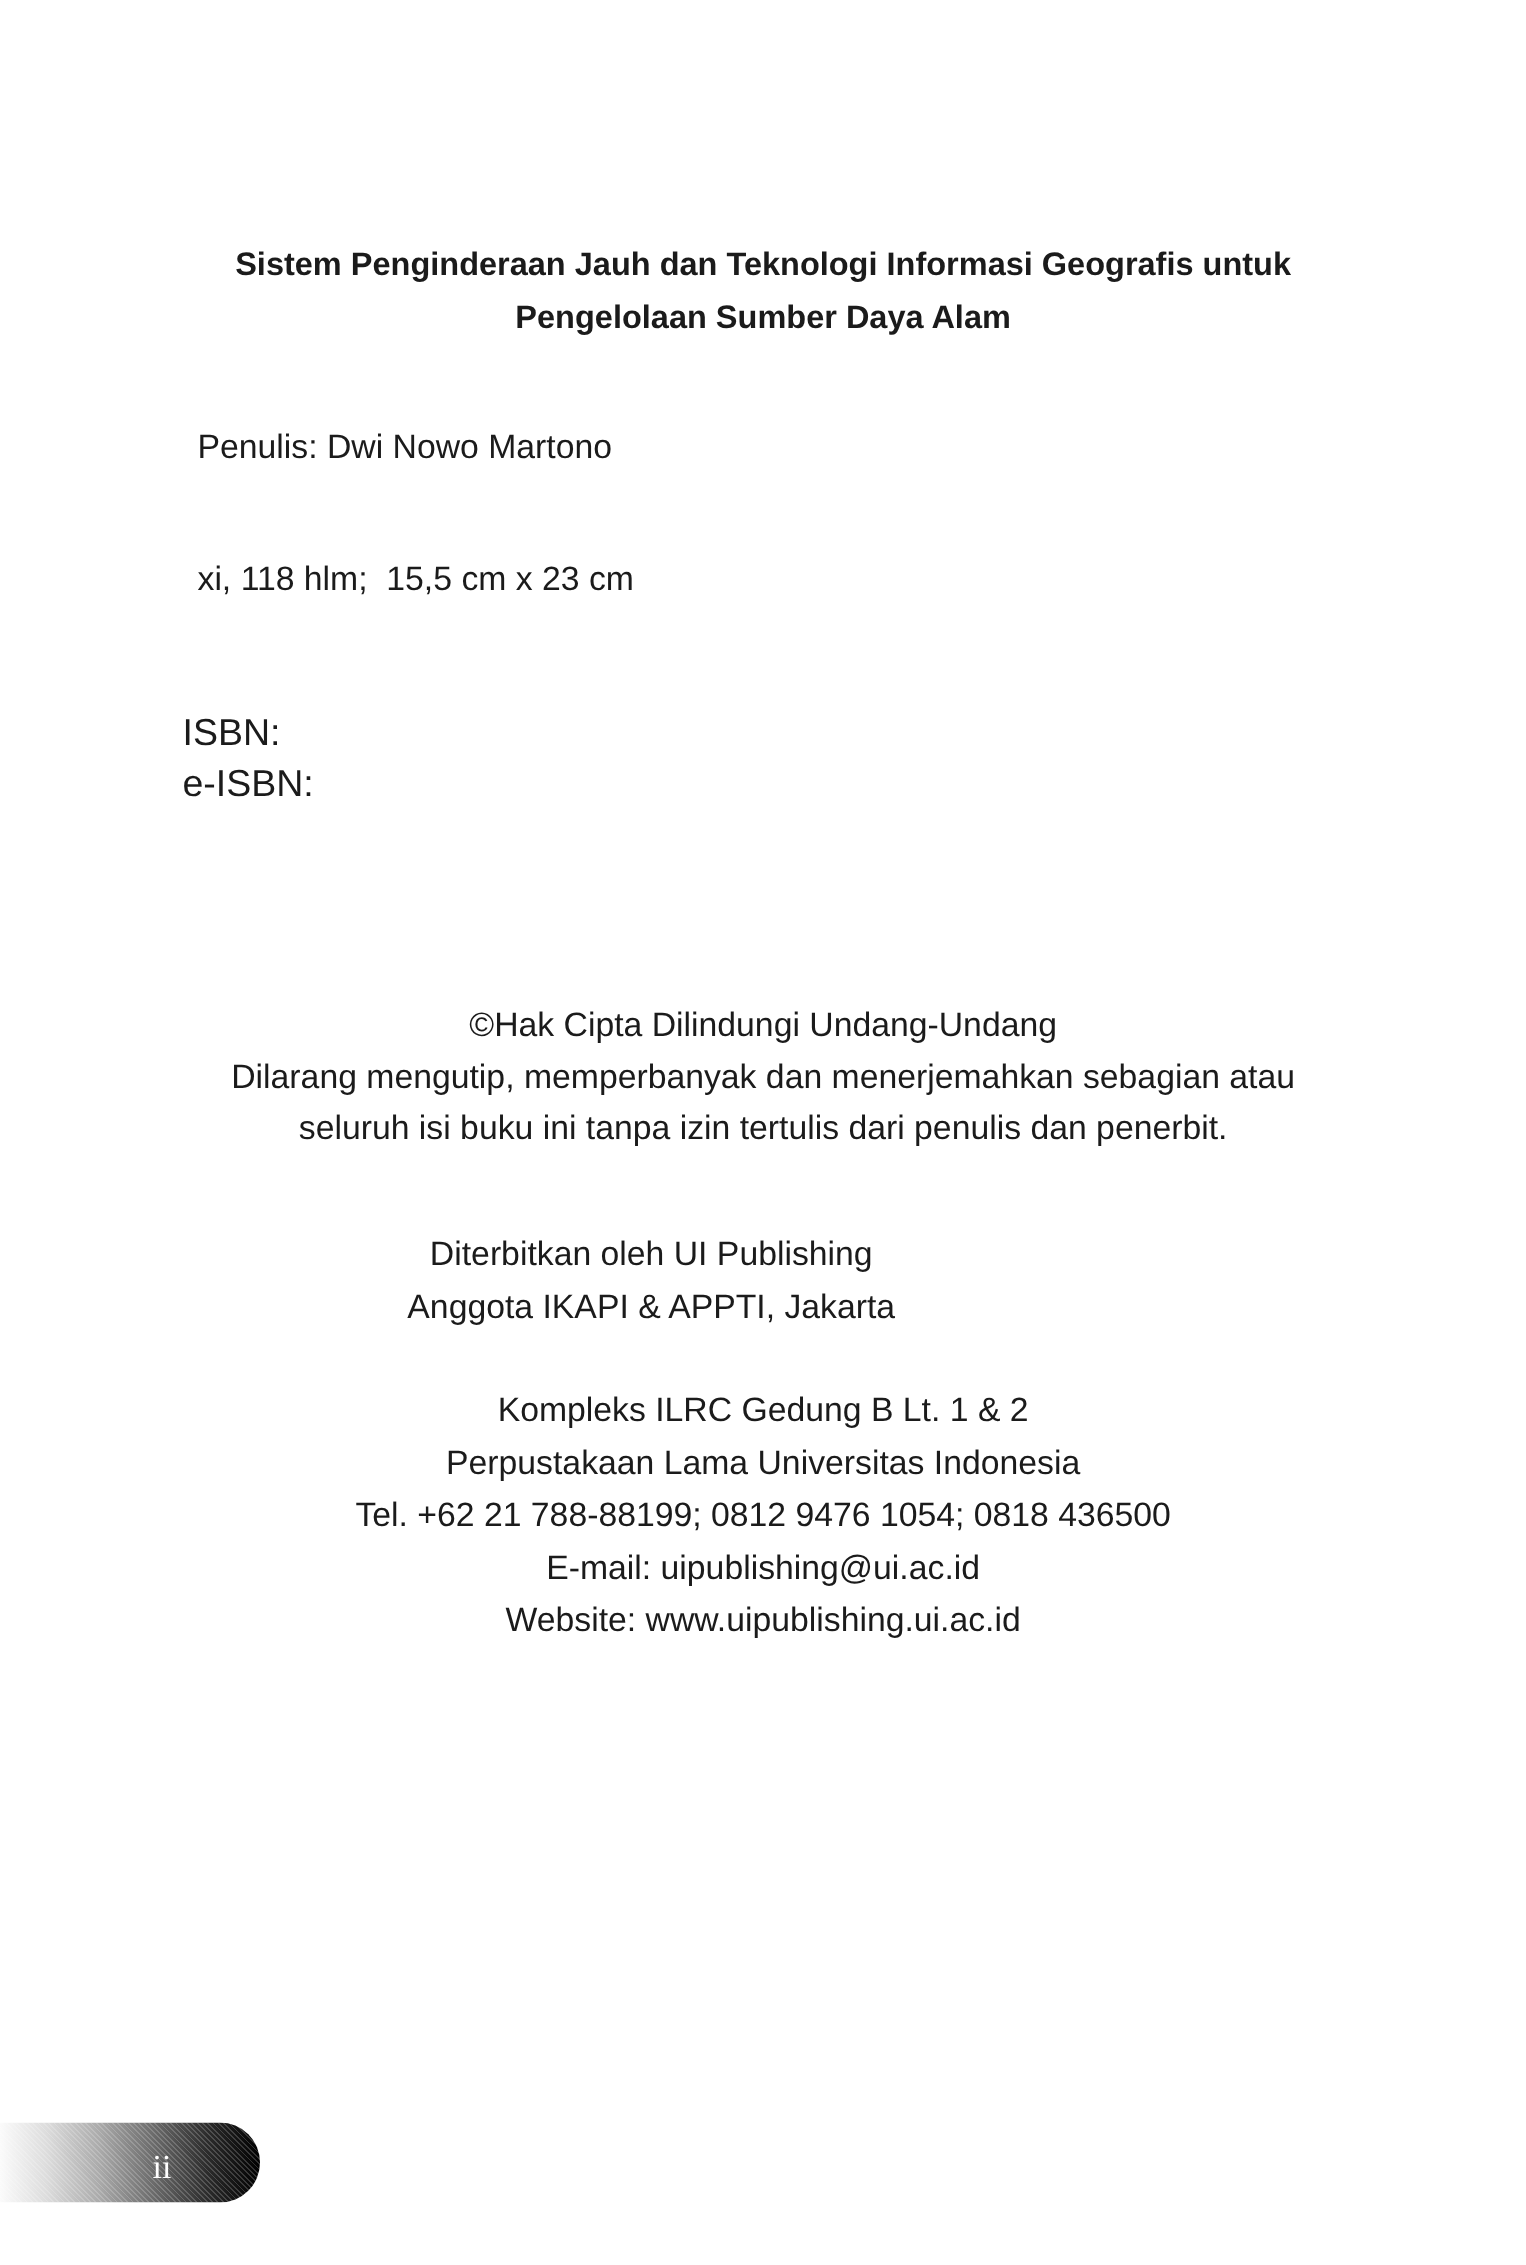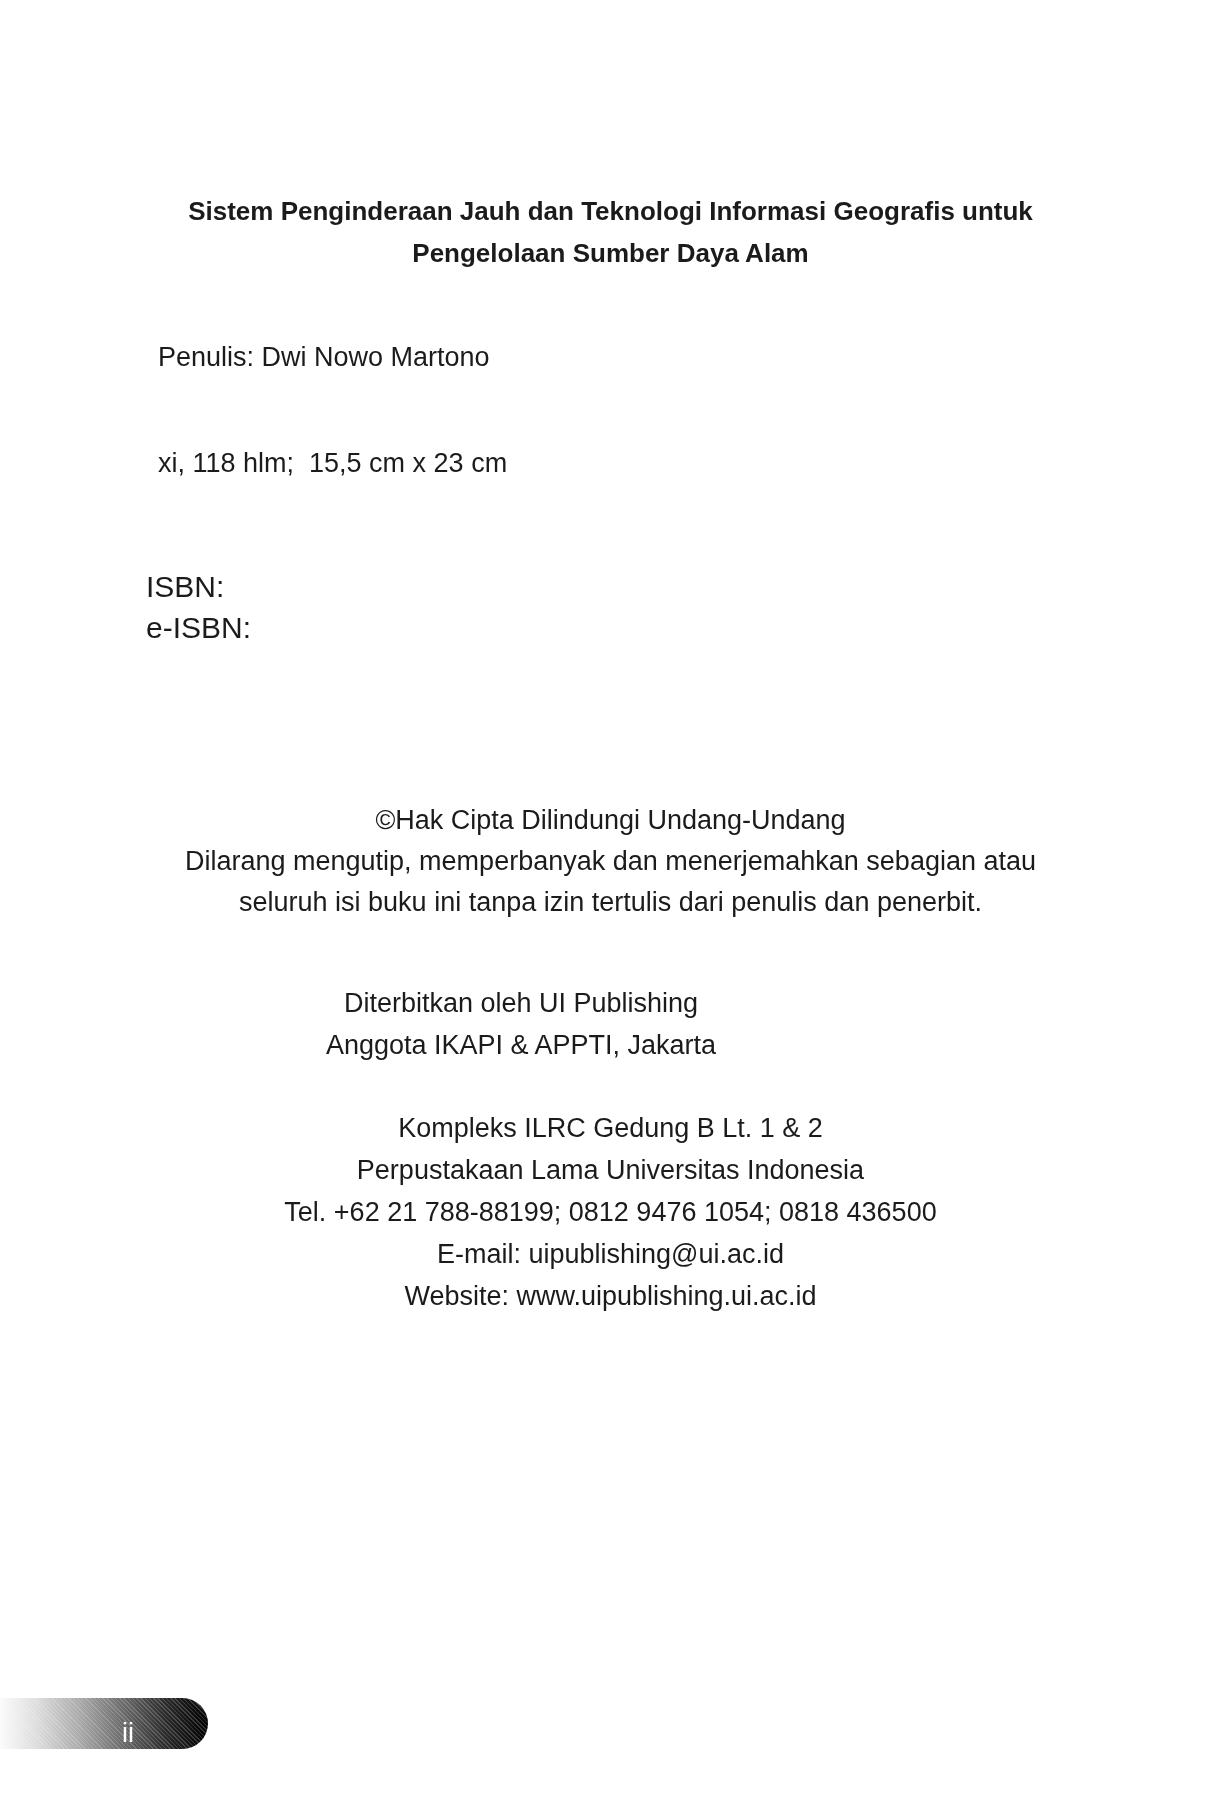--- a/index.html
+++ b/index.html
@@ -86,25 +86,26 @@
     text-align: center;
     font-size: 27px;
     line-height: 42px;
   }
 
   .footer-tab {
     position: absolute;
     top: 1698px;
     left: 0;
     width: 208px;
-    height: 51px;
+    height: 64px;
     border-radius: 0 35px 35px 0;
     background:
       repeating-linear-gradient(45deg, rgba(255,255,255,0.18) 0 1px, rgba(0,0,0,0) 1px 3px),
       linear-gradient(90deg, #fbfbfb 0%, #dcdcdc 18%, #ababab 38%, #6e6e6e 58%, #2b2b2b 80%, #000000 100%);
+    font-family: Liberation Serif, serif;
   }
   .footer-tab .page-num {
     position: absolute;
     left: 122px;
     top: 0;
     height: 70px;
     line-height: 70px;
     color: #ffffff;
     font-size: 27px;
   }

